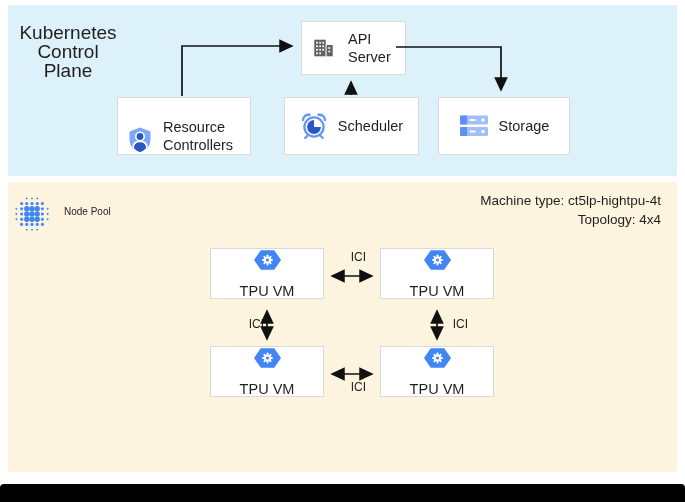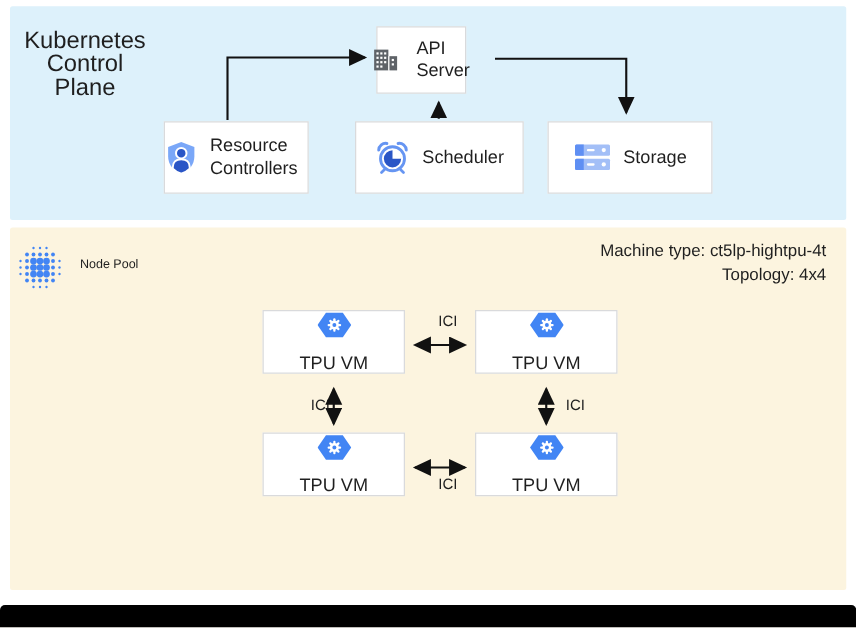--- a/index.html
+++ b/index.html
@@ -17,22 +17,22 @@
     position:absolute;left:14px;top:23px;width:108px;text-align:center;
     font-size:19px;line-height:19px;color:#1f1f1f;
   }
 
   .node{
     position:absolute;background:#fff;border:1px solid #d9dadc;
     display:flex;align-items:center;justify-content:center;gap:10px;
     font-size:14.5px;color:#1f1f1f;box-sizing:border-box;line-height:18px;
   }
   .node .lbl{white-space:pre-line;}
-  .node-api{left:301px;top:21px;width:72px;height:54px;gap:14px;}
-  .node-rc{left:131px;top:97px;width:116px;height:58px;}
+  .node-api{left:301px;top:21px;width:105px;height:54px;gap:14px;}
+  .node-rc{left:117px;top:97px;width:134px;height:58px;align-items:flex-end;}
   .node-sched{left:284px;top:97px;width:135px;height:58px;}
   .node-stor{left:438px;top:97px;width:132px;height:58px;}
   .node-rc .lbl{width:78px;}
   .node-api .lbl{width:46px;}
 
   .tpu{width:114px;height:51px;flex-direction:column;}
   .tpu-tl{left:210px;top:248px;} .tpu-tr{left:380px;top:248px;}
   .tpu-bl{left:210px;top:346px;} .tpu-br{left:380px;top:346px;}
 
   .np-icon{position:absolute;left:13px;top:195px;width:38px;height:38px;}

